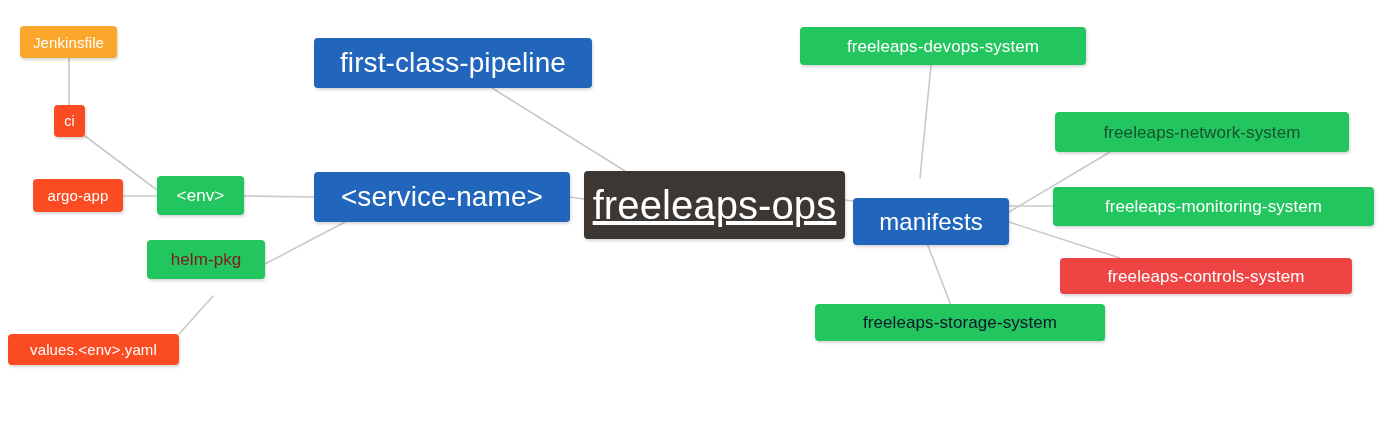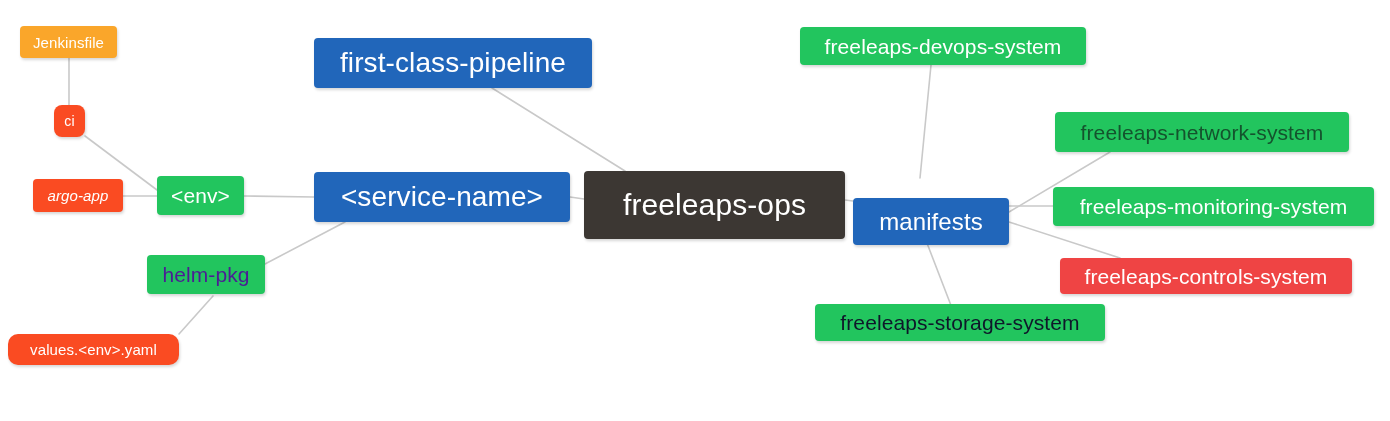--- a/index.html
+++ b/index.html
@@ -40,26 +40,26 @@
     line-height: 1;
     letter-spacing: 0.1px;
     box-shadow: 1px 2px 3px rgba(0,0,0,0.16);
     text-align: center;
   }
   .node-label {
     display: block;
     padding: 0 2px;
   }
   
-  .sz-root   { font-size: 30px; }
+  .sz-root   { font-size: 40px; text-decoration: underline; }
   .sz-big    { font-size: 28px; }
   .sz-mid    { font-size: 24px; margin-top: 20px; }
-  .sz-sub    { font-size: 21px; }
+  .sz-sub    { font-size: 17px; }
   .sz-small  { font-size: 15px; }
-  .sz-tiny   { font-size: 14px; border-radius: 8px; }
+  .sz-tiny   { font-size: 14px; }
 </style>
 </head>
 <body>
 
 <div id="mindmap">
   <svg id="edges" viewBox="0 0 1390 421" xmlns="http://www.w3.org/2000/svg">
       <line x1="69" y1="58" x2="69" y2="105" stroke="#c9c9c9" stroke-width="1.6" stroke-linecap="round"></line>
       <line x1="85" y1="136" x2="157" y2="190" stroke="#c9c9c9" stroke-width="1.6" stroke-linecap="round"></line>
       <line x1="123" y1="196" x2="157" y2="196" stroke="#c9c9c9" stroke-width="1.6" stroke-linecap="round"></line>
       <line x1="244" y1="196" x2="314" y2="197" stroke="#c9c9c9" stroke-width="1.6" stroke-linecap="round"></line>
@@ -74,30 +74,30 @@
       <line x1="1009" y1="222" x2="1120" y2="258" stroke="#c9c9c9" stroke-width="1.6" stroke-linecap="round"></line>
       <line x1="920" y1="225" x2="952" y2="308" stroke="#c9c9c9" stroke-width="1.6" stroke-linecap="round"></line>
     </svg>
   <div id="node-layer">
       <div class="node sz-small" style="left: 20px; top: 26px; width: 97px; height: 32px; background: rgb(250, 166, 42); color: rgb(255, 255, 255);">
         <span class="node-label">Jenkinsfile</span>
       </div>
       <div class="node sz-tiny" style="left: 54px; top: 105px; width: 31px; height: 32px; background: rgb(250, 75, 34); color: rgb(255, 255, 255);">
         <span class="node-label">ci</span>
       </div>
-      <div class="node sz-small" style="left: 33px; top: 179px; width: 90px; height: 33px; background: rgb(250, 75, 34); color: rgb(255, 255, 255); font-style: italic;">
+      <div class="node sz-small" style="left: 33px; top: 179px; width: 90px; height: 33px; background: rgb(250, 75, 34); color: rgb(255, 255, 255);">
         <span class="node-label">argo-app</span>
       </div>
       <div class="node sz-sub" style="left: 157px; top: 176px; width: 87px; height: 39px; background: rgb(34, 197, 94); color: rgb(255, 255, 255);">
         <span class="node-label">&lt;env&gt;</span>
       </div>
-      <div class="node sz-sub" style="left: 147px; top: 255px; width: 118px; height: 39px; background: rgb(34, 197, 94); color: #4c1d95;">
+      <div class="node sz-sub" style="left: 147px; top: 240px; width: 118px; height: 39px; background: rgb(34, 197, 94); color: #7f1d1d;">
         <span class="node-label">helm-pkg</span>
       </div>
-      <div class="node sz-small" style="left: 8px; top: 334px; width: 171px; height: 31px; background: rgb(250, 75, 34); color: rgb(255, 255, 255); border-radius: 10px;">
+      <div class="node sz-small" style="left: 8px; top: 334px; width: 171px; height: 31px; background: rgb(250, 75, 34); color: rgb(255, 255, 255);">
         <span class="node-label">values.&lt;env&gt;.yaml</span>
       </div>
       <div class="node sz-big" style="left: 314px; top: 38px; width: 278px; height: 50px; background: rgb(33, 102, 186); color: rgb(255, 255, 255);">
         <span class="node-label">first-class-pipeline</span>
       </div>
       <div class="node sz-big" style="left: 314px; top: 172px; width: 256px; height: 50px; background: rgb(33, 102, 186); color: rgb(255, 255, 255);">
         <span class="node-label">&lt;service-name&gt;</span>
       </div>
       <div class="node sz-root" style="left: 584px; top: 171px; width: 261px; height: 68px; background: rgb(60, 55, 51); color: rgb(255, 255, 255);">
         <span class="node-label">freeleaps-ops</span>

